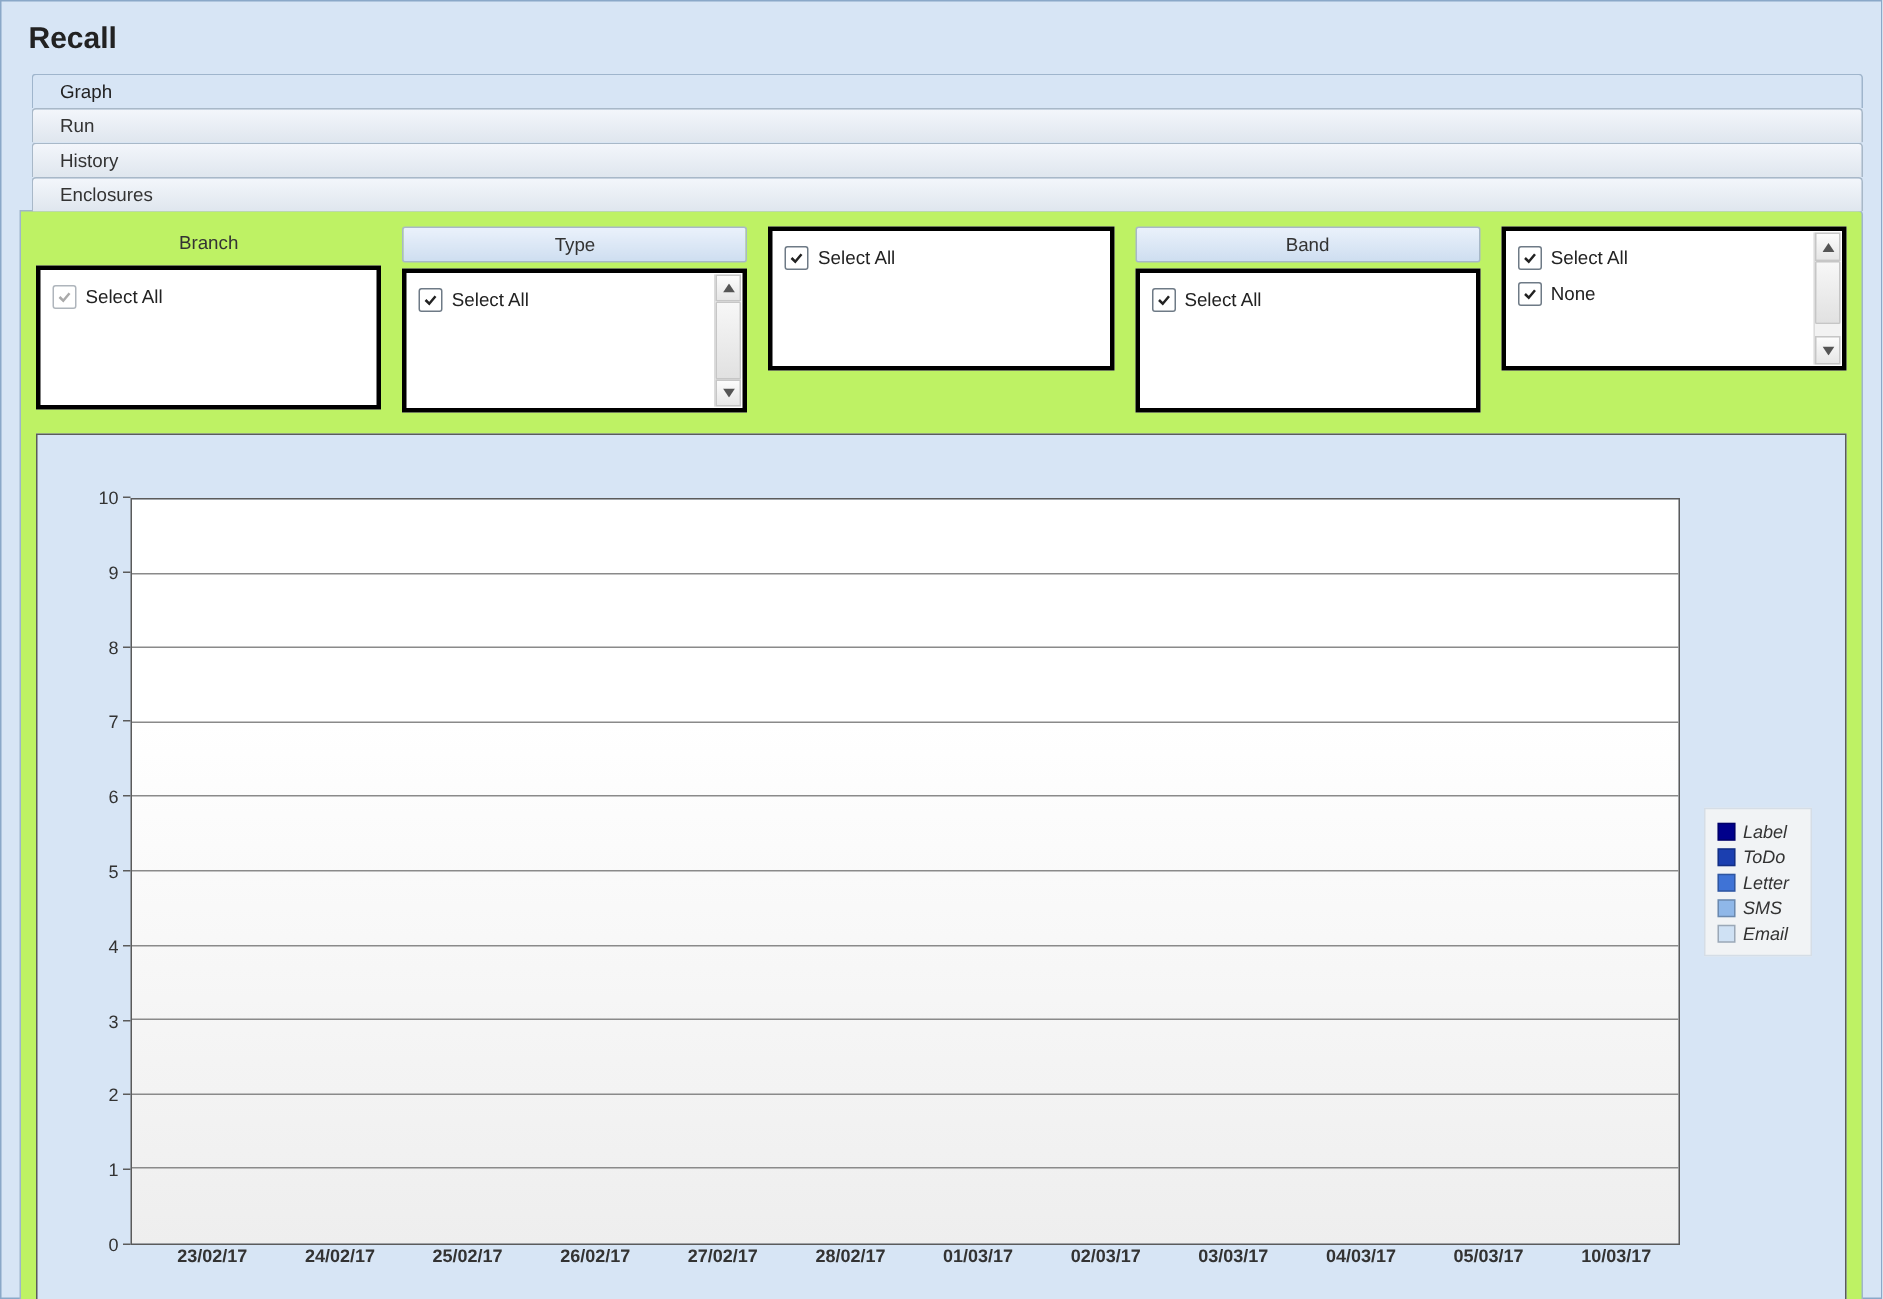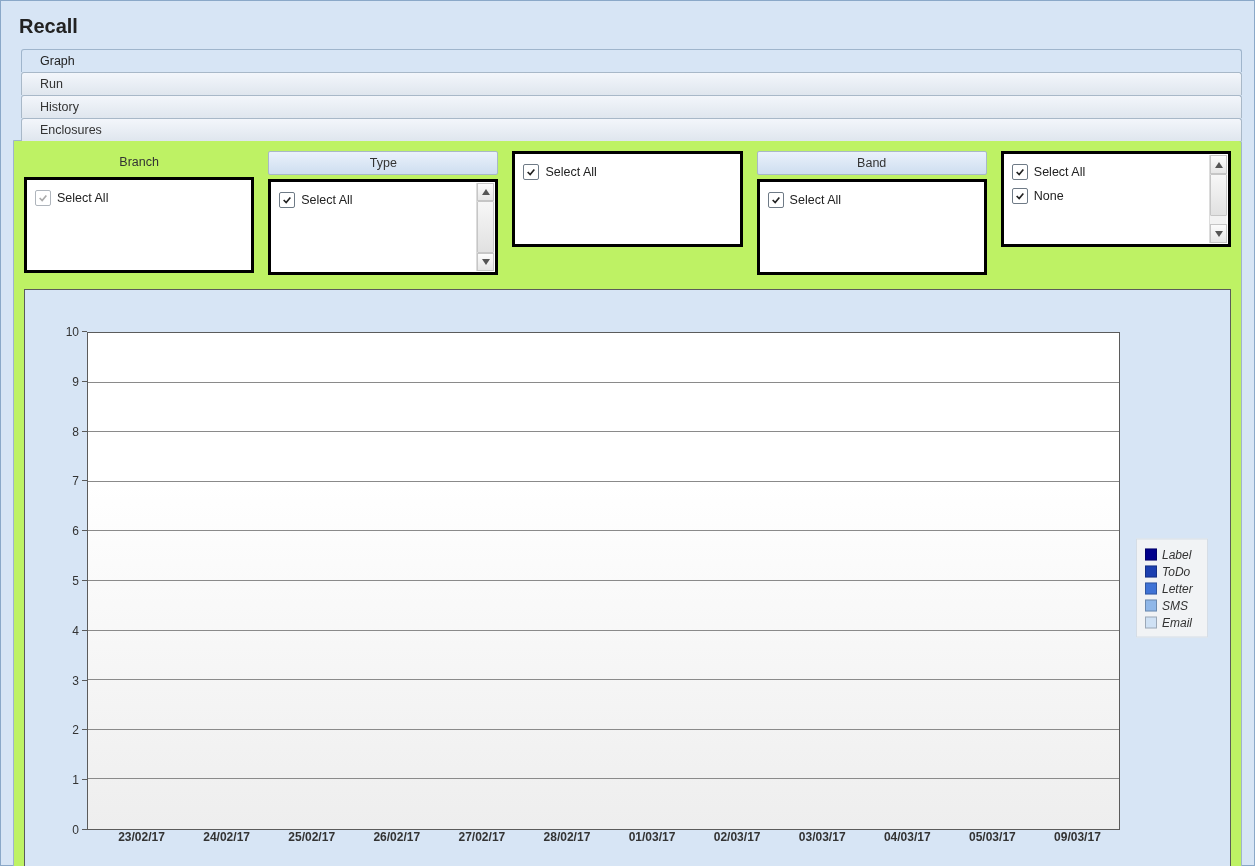--- a/index.html
+++ b/index.html
@@ -420,21 +420,21 @@
             <div class="x-tick" style="left: 12.5%;">24/02/17</div>
             <div class="x-tick" style="left: 20.8333%;">25/02/17</div>
             <div class="x-tick" style="left: 29.1667%;">26/02/17</div>
             <div class="x-tick" style="left: 37.5%;">27/02/17</div>
             <div class="x-tick" style="left: 45.8333%;">28/02/17</div>
             <div class="x-tick" style="left: 54.1667%; text-align: center;">01/03/17</div>
             <div class="x-tick" style="left: 62.5%;">02/03/17</div>
             <div class="x-tick" style="left: 70.8333%;">03/03/17</div>
             <div class="x-tick" style="left: 79.1667%;">04/03/17</div>
             <div class="x-tick" style="left: 87.5%;">05/03/17</div>
-            <div class="x-tick" style="left: 95.8333%;">09/03/17</div>
+            <div class="x-tick" style="left: 95.8333%;">10/03/17</div>
           </div>
         <div class="legend" id="legend">
             <div class="legend-row">
               <div class="legend-swatch" style="background: rgb(0, 0, 139);"></div>
               <div class="legend-label">Label</div>
             </div>
             <div class="legend-row">
               <div class="legend-swatch" style="background: rgb(27, 63, 176);"></div>
               <div class="legend-label">ToDo</div>
             </div>

